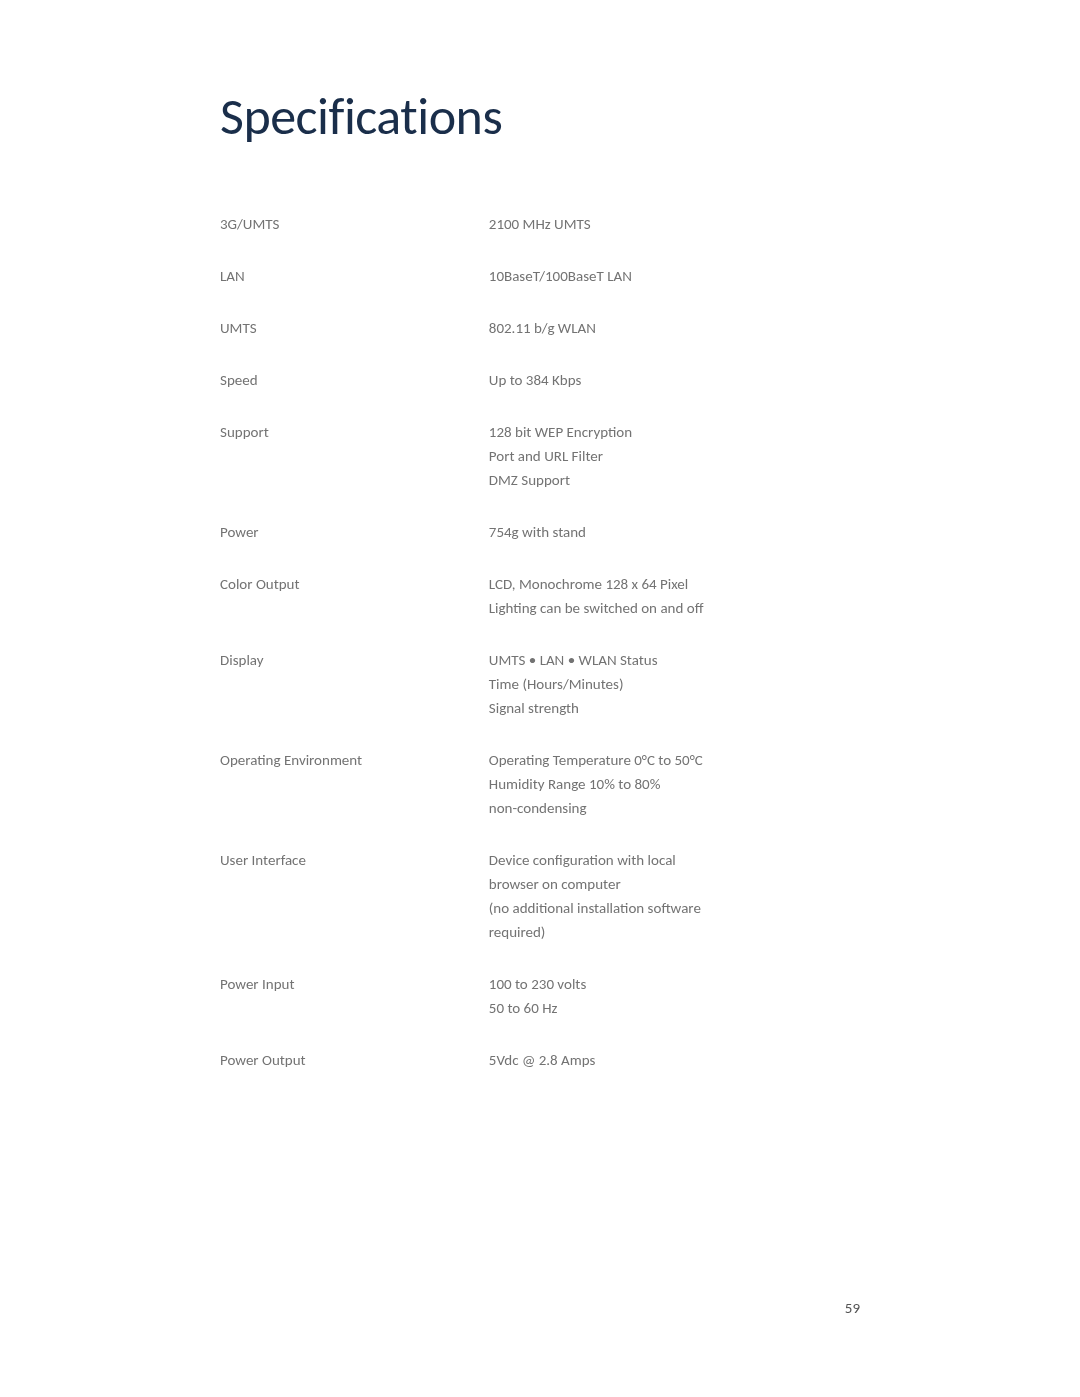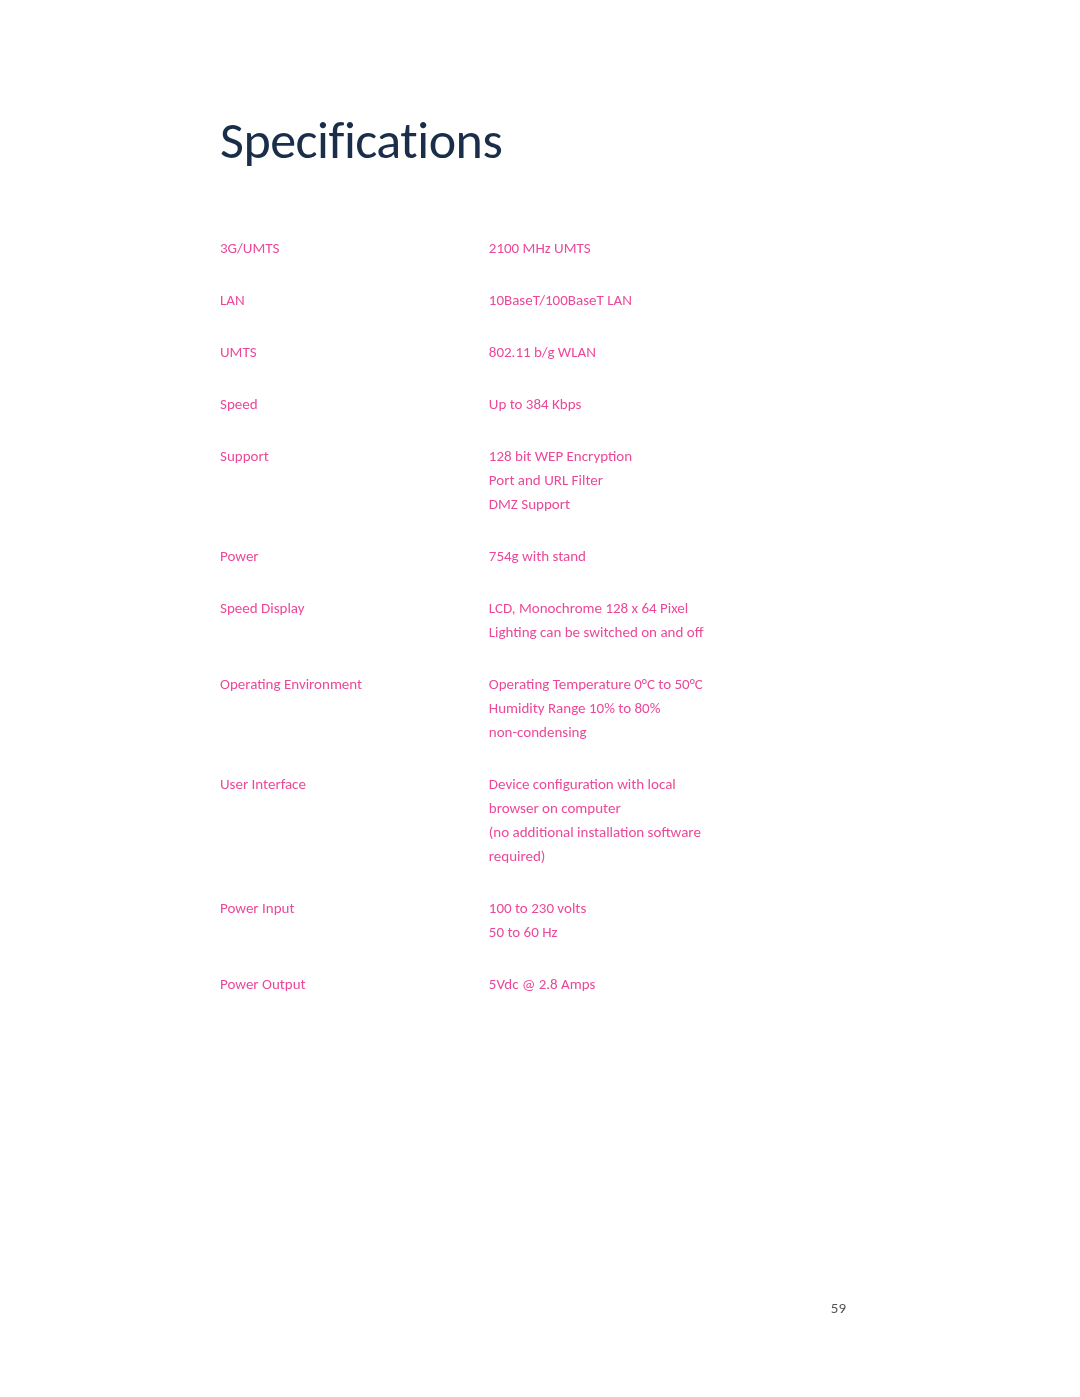--- a/index.html
+++ b/index.html
@@ -11,21 +11,21 @@
     body {
       background-color: #ffffff;
       font-family: 'Calibri', 'Trebuchet MS', Arial, sans-serif;
       width: 1080px;
       min-height: 1397px;
       position: relative;
       color: #333333;
     }
 
     .page-container {
-      padding: 108px 220px 80px 220px;
+      padding: 84px 220px 80px 220px;
     }
 
     .page-title {
       font-size: 52px;
       font-weight: 300;
       color: #1a2e4a;
       margin-bottom: 50px;
       letter-spacing: -0.5px;
     }
 
@@ -35,40 +35,40 @@
     }
 
     .specs-table tr {
       vertical-align: top;
     }
 
     .specs-table td {
       padding: 14px 0;
       font-size: 15px;
       line-height: 1.6;
-      color: #ec4899;
+      color: #737373;
     }
 
     .spec-label {
       width: 42%;
       color: #555555;
       font-size: 14.5px;
       padding-right: 20px;
     }
 
     .spec-value {
       width: 58%;
       font-size: 14.5px;
       color: #444444;
     }
 
     .page-number {
       position: absolute;
       bottom: 80px;
-      right: 234px;
+      right: 220px;
       font-size: 15px;
       color: #555555;
     }
   </style>
 </head>
 <body>
 
 <div class="page-container">
   <h1 class="page-title">Specifications</h1>
 
@@ -92,22 +92,26 @@
         </tr>
         <tr>
           <td class="spec-label">Support</td>
           <td class="spec-value">128 bit WEP Encryption<br>Port and URL Filter<br>DMZ Support</td>
         </tr>
         <tr>
           <td class="spec-label">Power</td>
           <td class="spec-value">754g with stand</td>
         </tr>
         <tr>
-          <td class="spec-label">Speed Display</td>
+          <td class="spec-label">Color Output</td>
           <td class="spec-value">LCD, Monochrome 128 x 64 Pixel<br>Lighting can be switched on and off</td>
+        </tr>
+        <tr>
+          <td class="spec-label">Display</td>
+          <td class="spec-value">UMTS • LAN • WLAN Status<br>Time (Hours/Minutes)<br>Signal strength</td>
         </tr>
         <tr>
           <td class="spec-label">Operating Environment</td>
           <td class="spec-value">Operating Temperature 0°C to 50°C<br>Humidity Range 10% to 80%<br>non-condensing</td>
         </tr>
         <tr>
           <td class="spec-label">User Interface</td>
           <td class="spec-value">Device configuration with local<br>browser on computer<br>(no additional installation software<br>required)</td>
         </tr>
         <tr>

